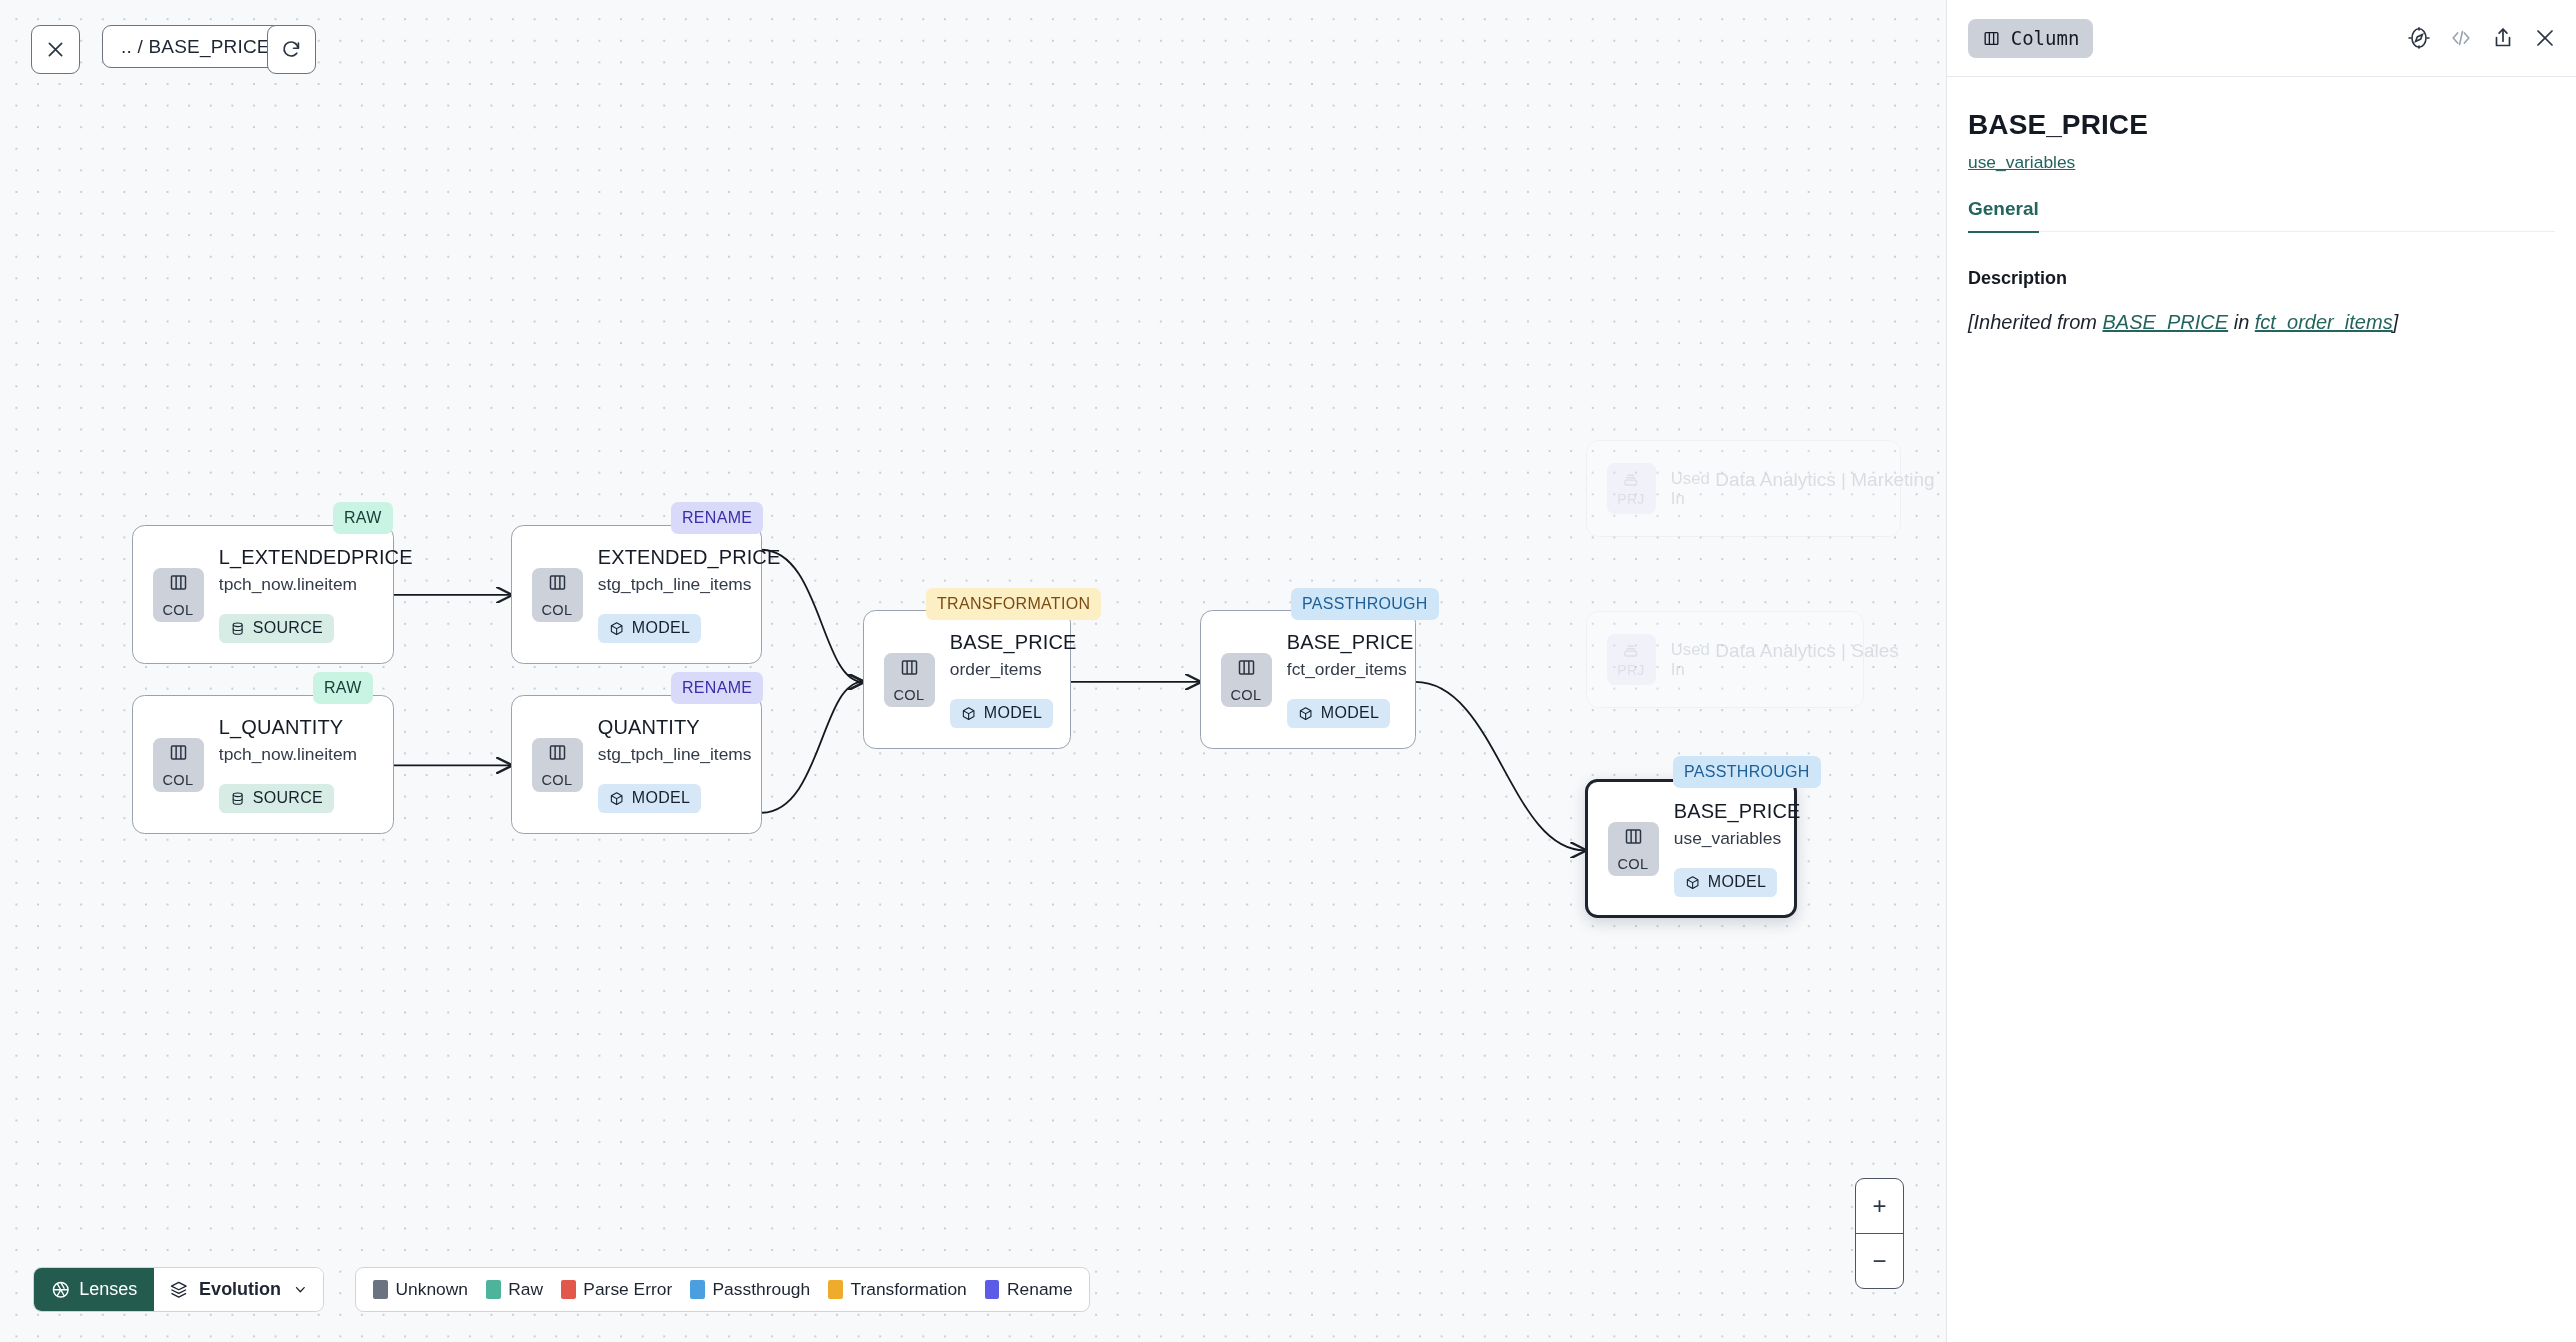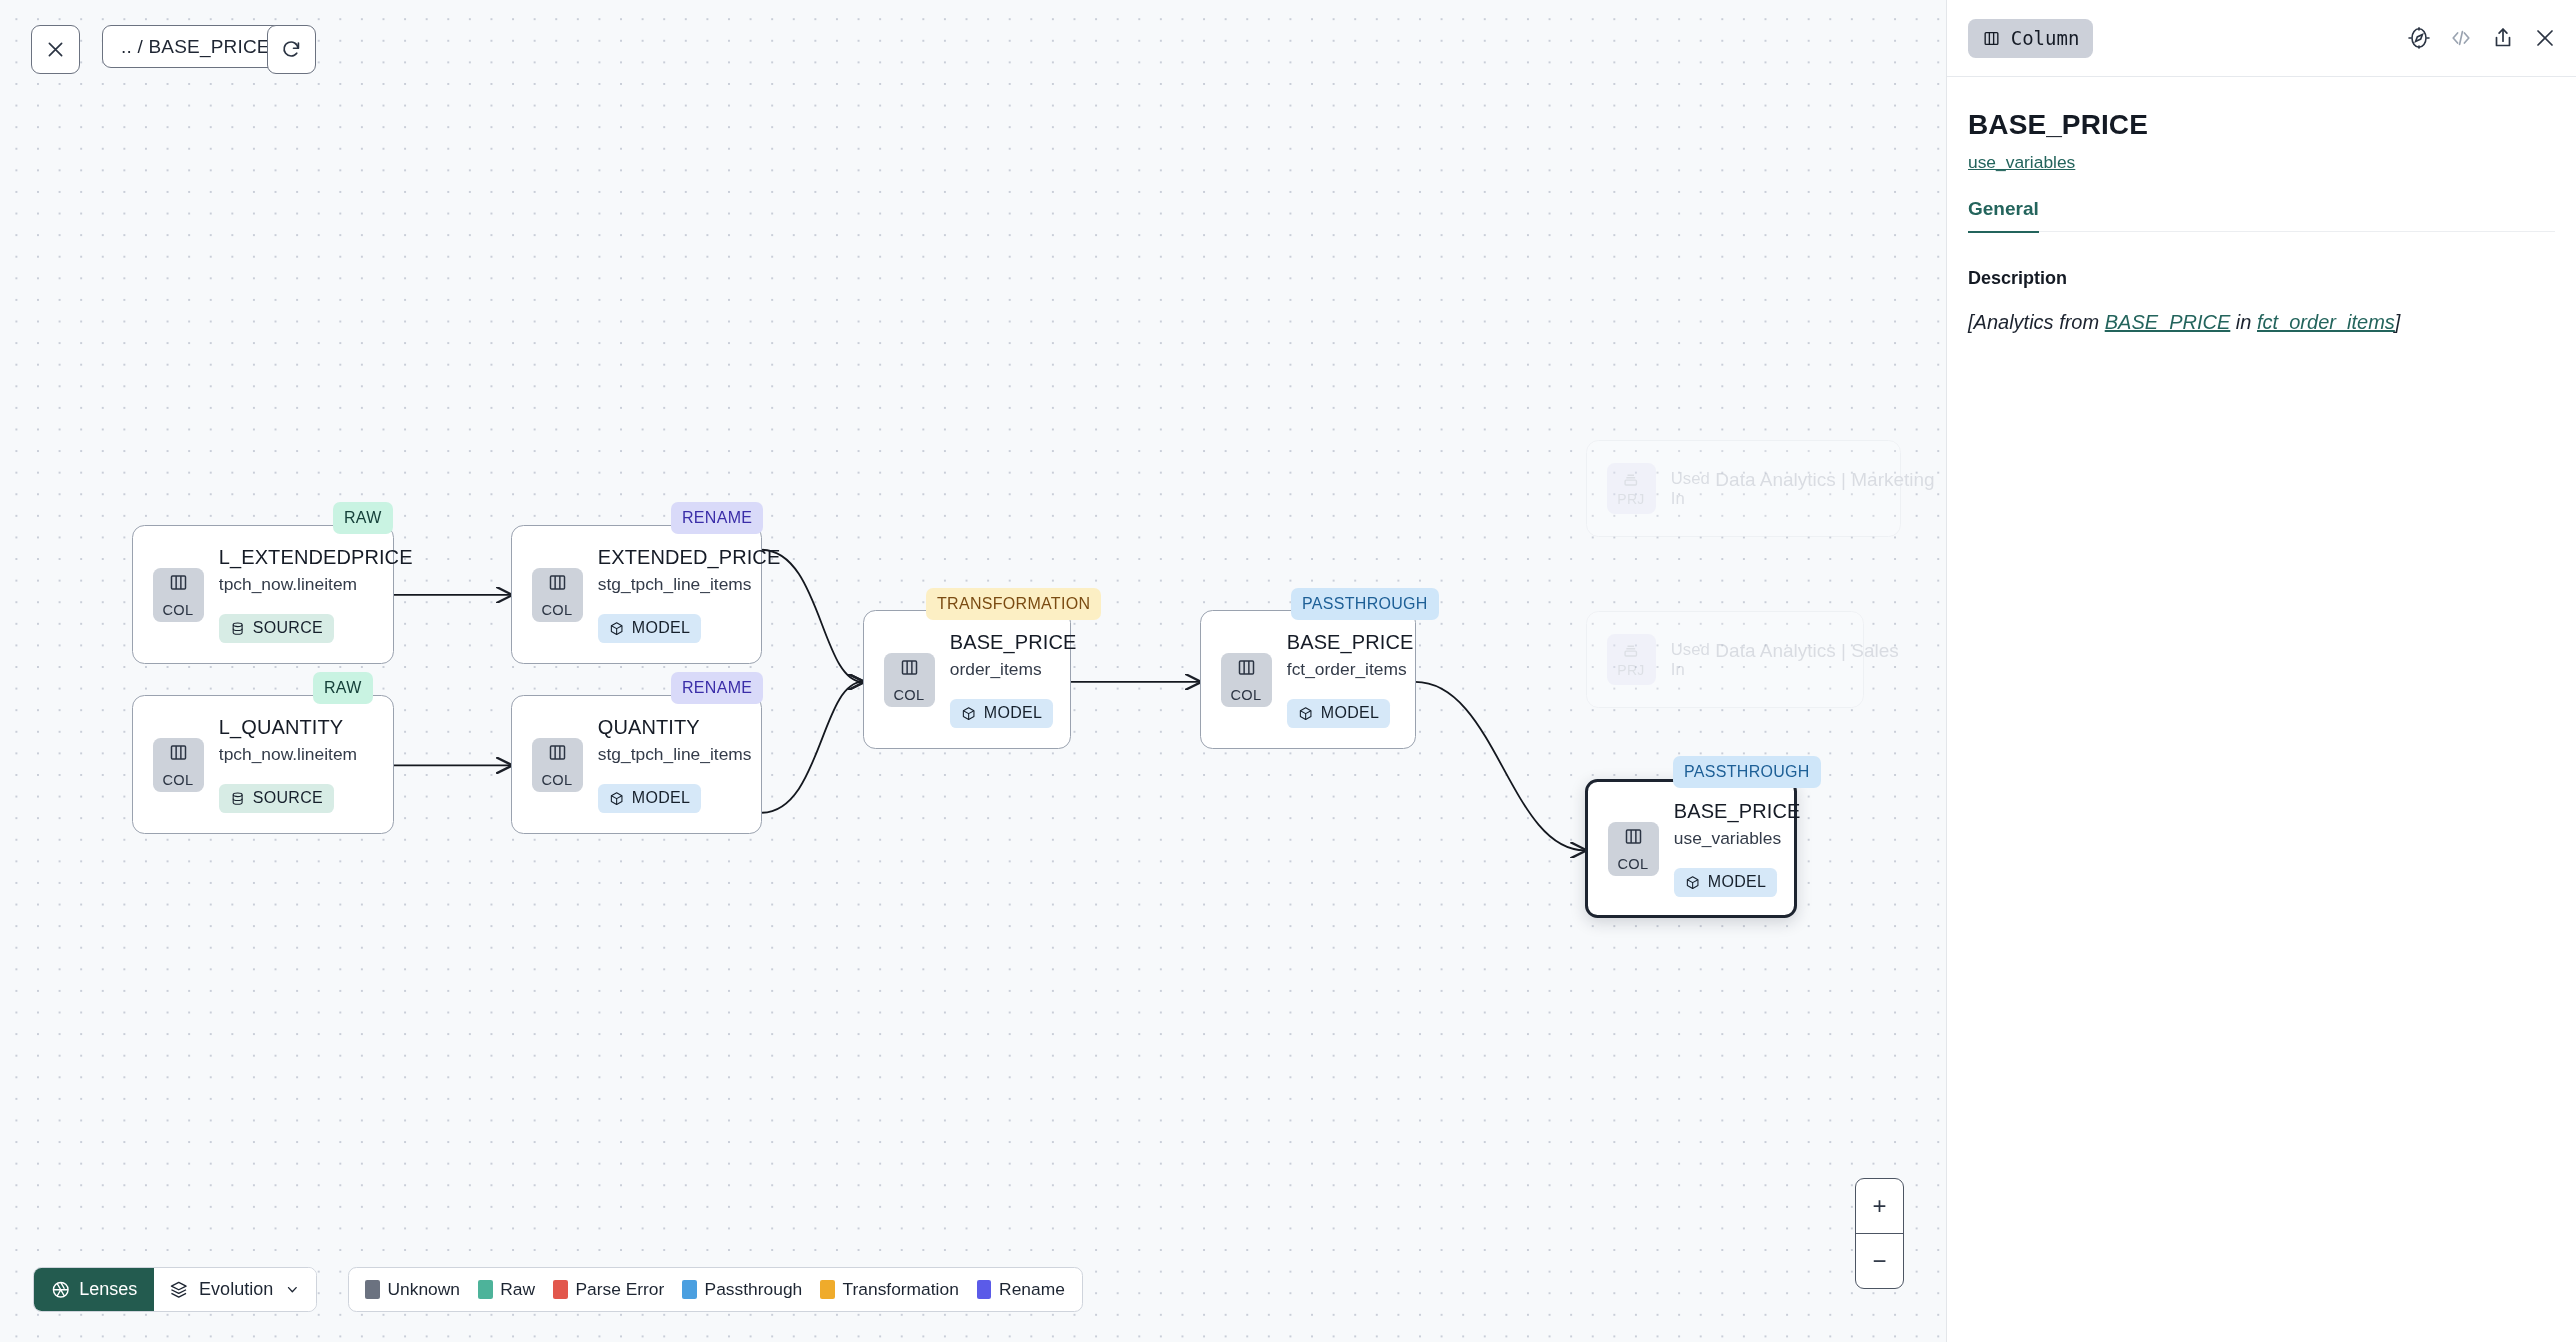--- a/index.html
+++ b/index.html
@@ -134,21 +134,21 @@
     border: 1px solid #cfd4dc; background: #fff;
   }
   #btn-lenses {
     background: #235b4f; color: #fff;
     display: flex; align-items: center; gap: 9px;
     padding: 0 16.7px; font-size: 18px;
   }
   #btn-evolution {
     background: #fff; color: #1e2633;
     display: flex; align-items: center; gap: 10.4px;
-    padding: 0 15.3px; font-size: 18px;
+    padding: 0 15.3px; font-size: 18px; font-weight: bold;
   }
   #legend {
     display: flex; align-items: center; gap: 18px;
     height: 45px; padding: 0 16.7px;
     background: #fff; border: 1px solid #cfd4dc; border-radius: 8.4px;
   }
   .legend-item { display: flex; align-items: center; gap: 7.7px; font-size: 17.4px; color: #1d2532; white-space: nowrap; }
   .legend-sw { width: 14.6px; height: 19px; border-radius: 2.1px; flex: none; }
 
   
@@ -517,17 +517,17 @@
 
     <div id="panel-body">
       <div id="panel-title">BASE_PRICE</div>
       <a id="panel-parent" href="#">use_variables</a>
 
       <div id="panel-tabs">
         <div class="panel-tab">General</div>
       </div>
 
       <div id="desc-label">Description</div>
-      <div id="desc-inherit"><span>[Analytics from </span><a href="#">BASE_PRICE</a><span> in </span><a href="#">fct_order_items</a><span>]</span></div>
+      <div id="desc-inherit"><span>[Inherited from </span><a href="#">BASE_PRICE</a><span> in </span><a href="#">fct_order_items</a><span>]</span></div>
     </div>
   </div>
 </div>
 
 
 </body></html>

